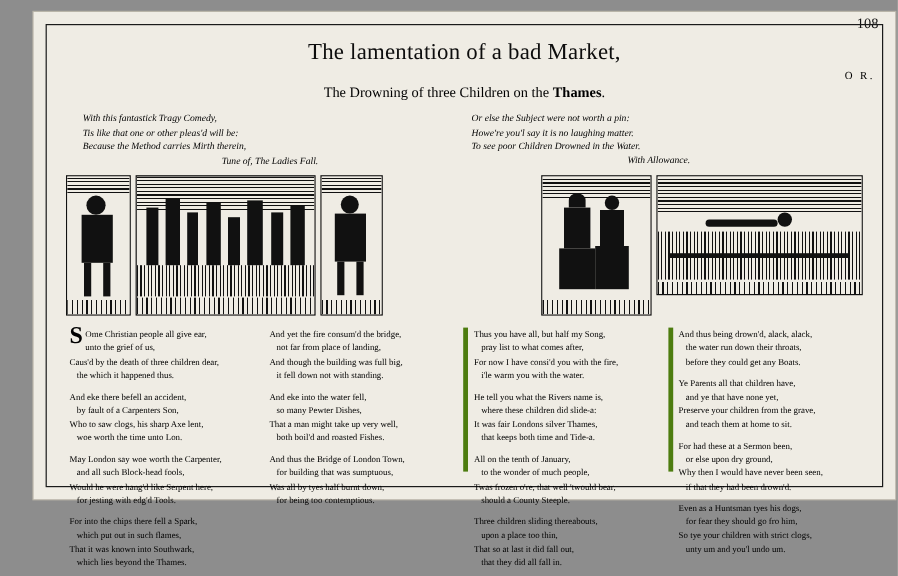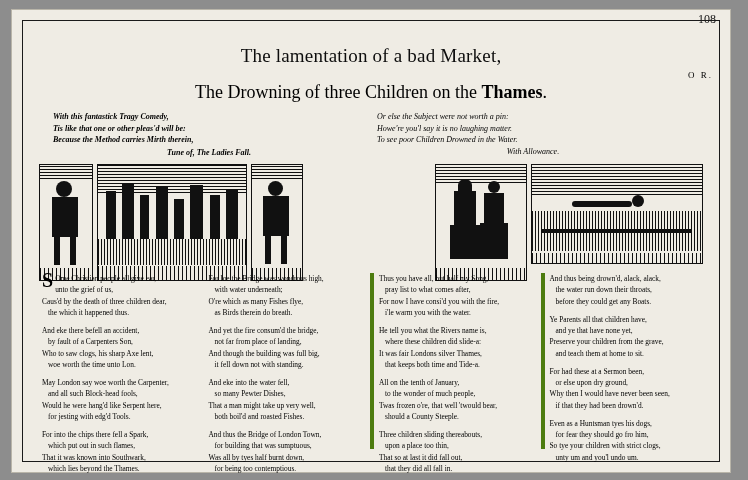--- a/index.html
+++ b/index.html
@@ -1,48 +1,48 @@
 <!DOCTYPE html>
 <html><head>
 <meta charset="utf-8">
 <style>
   html,body{margin:0;padding:0;background:#8d8d8d;}
   body{width:748px;height:480px;overflow:hidden;font-family:"Liberation Serif", serif;}
   .sheet{
-    position:absolute; left:12px; top:10px; width:718px; height:462px;
+    position:absolute; left:28px; top:10px; width:718px; height:406px;
     background:#efece4;
     box-shadow:0 0 0 1px #b9b5a9;
   }
   .frame{
     position:absolute; left:10px; top:10px; right:10px; bottom:10px;
     border:1px solid #1a1a1a;
   }
   .inner{position:absolute; left:6px; top:6px; right:6px; bottom:6px;}
   .folio{
     position:absolute; right:14px; top:2px; font-size:12px; color:#111;
     font-family:"Liberation Serif", serif;
   }
   
   .title{
     text-align:center; font-size:19px; letter-spacing:.2px; color:#0d0d0d;
-    margin-top:18px; font-family:"Liberation Serif", serif;
+    margin-top:6px; font-family:"Liberation Serif", serif;
   }
   .or{
     text-align:right; font-size:9px; letter-spacing:2px; margin-top:3px;
   }
   .subtitle{
-    text-align:center; font-size:18px; margin-top:2px;
+    text-align:center; font-size:12px; margin-top:2px;
   }
   .subtitle b{font-weight:bold;}
   .burden{
     display:flex; margin:8px 18px 0 18px; font-size:8px; line-height:1.45;
     font-style:italic;
   }
   .burden > div{flex:1; padding:0 6px;}
-  .burden .l{text-align:left;font-weight:bold;}
+  .burden .l{text-align:left;}
   .burden .r{text-align:left;}
   .burden .center{text-align:center;}
   .tune{text-align:center; font-size:8px; font-style:italic; margin-top:1px;}
   
   .cuts{
     position:relative; height:118px; margin:6px 10px 0 10px;
     display:flex; gap:4px; align-items:flex-start;
   }
   .cut{
     border:1px solid #111; background:#efece4; position:relative; overflow:hidden;
@@ -195,26 +195,20 @@
           <div class="stanza">
             <div class="ln">For into the chips there fell a Spark,</div>
             <div class="ln i1">which put out in such flames,</div>
             <div class="ln">That it was known into Southwark,</div>
             <div class="ln i1">which lies beyond the Thames.</div>
           </div>
         </div>
 
         <div class="col">
           <div class="stanza">
-            <div class="ln">For loe the Bridge was wondrous high,</div>
-            <div class="ln i1">with water underneath;</div>
-            <div class="ln">O're which as many Fishes flye,</div>
-            <div class="ln i1">as Birds therein do breath.</div>
-          </div>
-          <div class="stanza">
             <div class="ln">And yet the fire consum'd the bridge,</div>
             <div class="ln i1">not far from place of landing,</div>
             <div class="ln">And though the building was full big,</div>
             <div class="ln i1">it fell down not with standing.</div>
           </div>
           <div class="stanza">
             <div class="ln">And eke into the water fell,</div>
             <div class="ln i1">so many Pewter Dishes,</div>
             <div class="ln">That a man might take up very well,</div>
             <div class="ln i1">both boil'd and roasted Fishes.</div>

